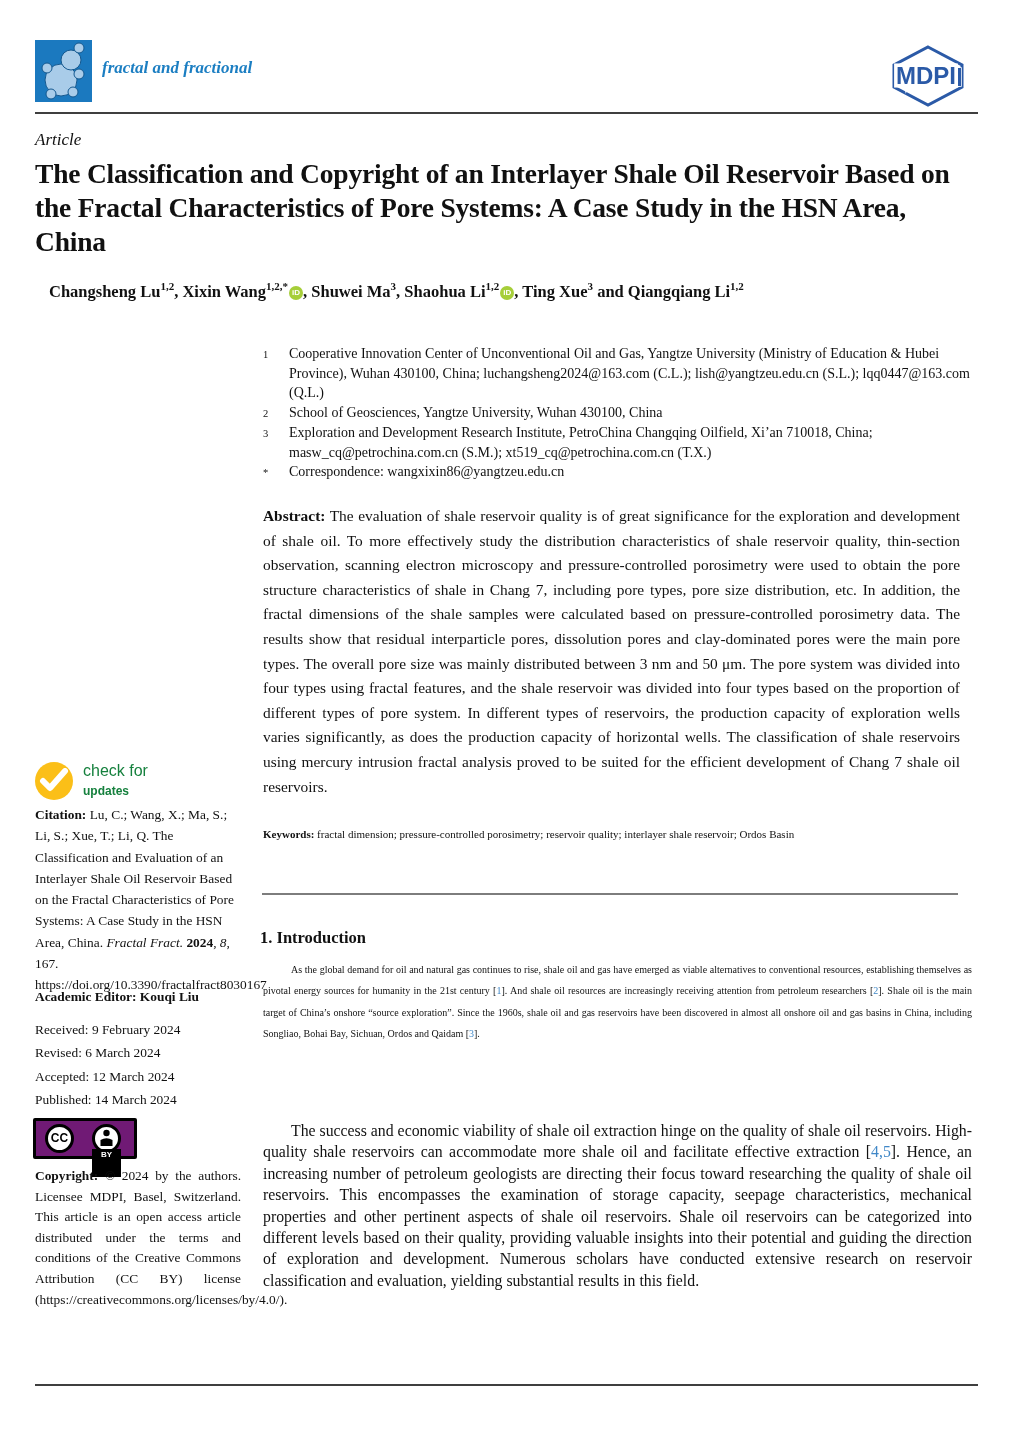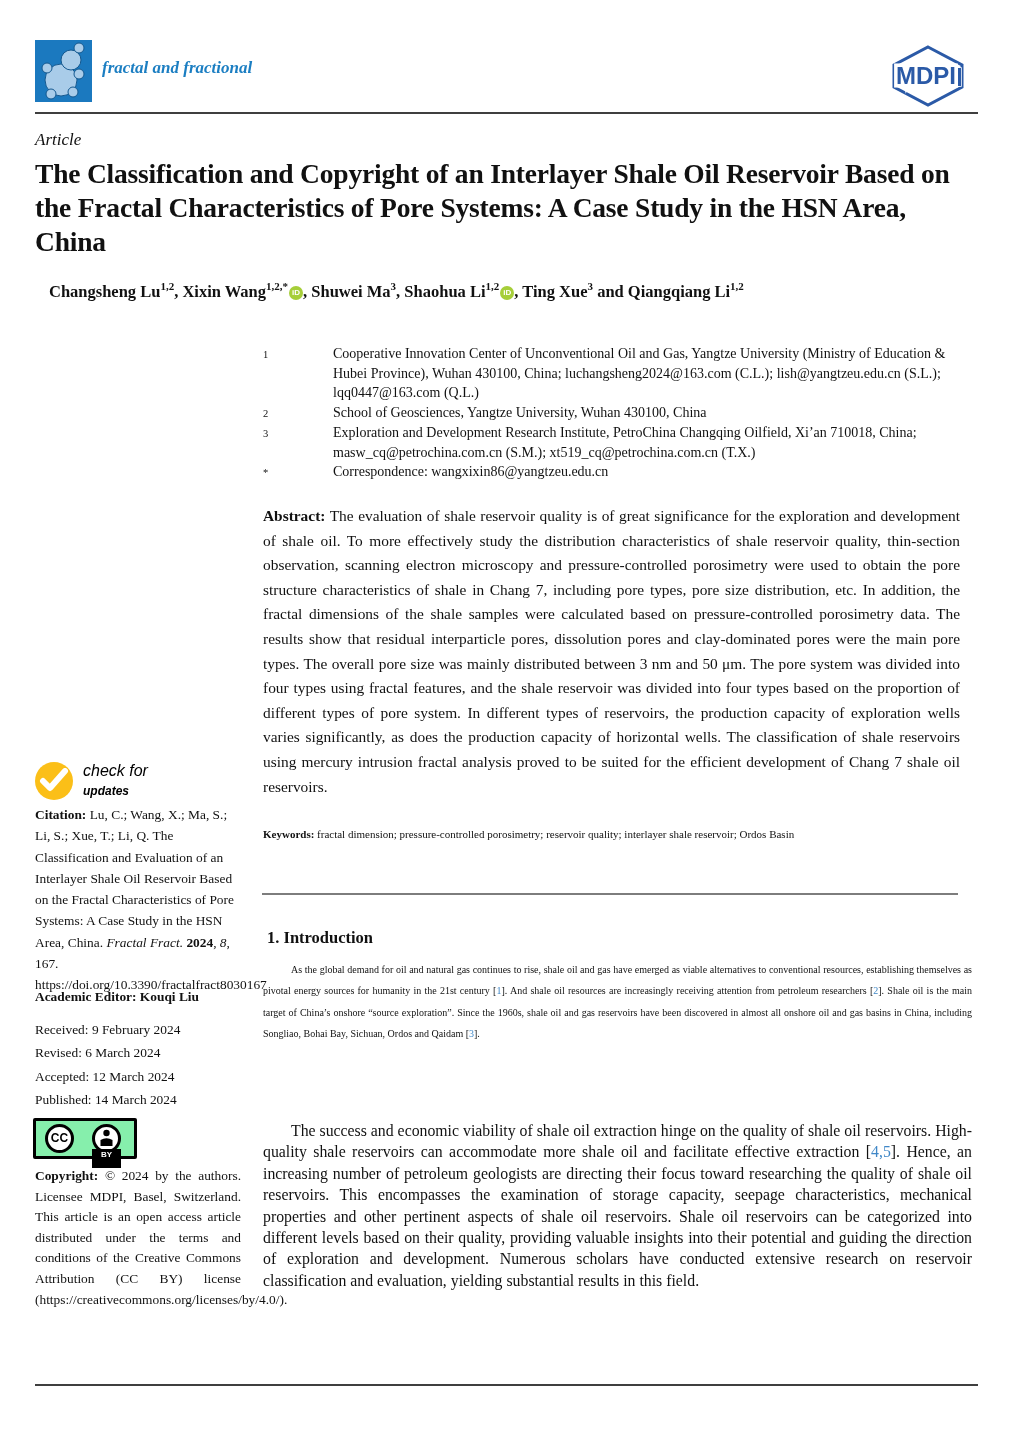--- a/index.html
+++ b/index.html
@@ -30,70 +30,70 @@
   .orcid-icon {
     display:inline-block; width:14px; height:14px; border-radius:50%;
     background:#a6ce39; color:#fff; text-align:center;
     font:bold 8px/14px "Liberation Sans",sans-serif; vertical-align:2px; margin-left:1px;
   }
 
   
   .affiliations { left:263px; top:344px; width:710px; font-size:14px; }
   .aff-row { display:flex; line-height:19.5px; }
   .aff-marker { width:26px; flex:none; font-size:10.5px; padding-top:1px; }
-  .aff-text { flex:1;margin-left:44px; }
+  .aff-text { flex:1; }
 
   .abstract-block {
     left:263px; top:504px; width:697px;
     font-size:15.4px; line-height:24.6px; text-align:justify;
   }
   .keywords-block {
     left:263px; top:822px; width:697px;
     font-size:11px; line-height:24px; text-align:justify;
   }
   .bold { font-weight:bold; }
   .mid-rule { left:262px; top:893px; width:696px; height:2px; background:#7d7d7d; }
 
-  .intro-heading { left:267px; top:928px; font-size:16.5px; font-weight:bold;text-align:center; }
+  .intro-heading { left:260px; top:928px; font-size:16.5px; font-weight:bold;text-align:center; }
   .intro-p1 { left:263px; top:959px; width:709px; font-size:10px; line-height:21.4px; text-align:justify; text-indent:28px; }
   .intro-p2 { left:263px; top:1120px; width:709px; font-size:15.8px; line-height:21.4px; text-align:justify; text-indent:28px; }
   .ref { color:#3f87c7; }
 
   
   .check-badge { left:35px; top:760px; width:190px; height:42px; cursor:pointer; }
   .check-circle {
     position:absolute; left:0; top:2px; width:38px; height:38px; border-radius:50%;
     background:#fbbf18;
   }
   .check-circle svg { position:absolute; left:4px; top:6px; }
   .check-text {
     position:absolute; left:48px; top:1px;
-    font-family:"Liberation Sans",sans-serif; font-size:16px; line-height:20px; color:#000000;font-style:italic;
+    font-family:"Liberation Sans",sans-serif; font-size:16px; line-height:20px; color:#15803d;
   }
   .check-text .l2 { font-weight:bold; font-size:12px; }
 
   .sidebar-text { font-size:13.4px; color:#111; }
   .citation-block { left:35px; top:804px; width:206px; line-height:21.3px; }
   .acad-editor { left:35px; top:986px; width:206px; line-height:21px;font-weight:bold; }
   .dates-block { left:35px; top:1018px; width:206px; line-height:23.3px; }
   .italic { font-style:italic; }
 
   .cc-badge {
-    left:33px; top:1118px; width:104px; height:41px; background:#86efac;
+    left:33px; top:1118px; width:104px; height:41px; background:#701a75;
     border:3px solid #000; border-radius:2px; cursor:pointer;
   }
   .cc-circle {
     position:absolute; top:3px; width:29px; height:29px; border-radius:50%;
     background:#fff; border:3px solid #000; text-align:center;
     font:bold 12px/23px "Liberation Sans",sans-serif; color:#000;
   }
   .cc-circle.c1 { left:9px; }
   .cc-circle.c2 { left:56px; }
   .cc-by-tag {
-    position:absolute; left:56px; top:28px; width:29px; height:19px; background:#000;
+    position:absolute; left:56px; top:28px; width:29px; height:28px; background:#000;
     color:#fff; font:bold 8px/11px "Liberation Sans",sans-serif; text-align:center;
   }
   .copyright-block { left:35px; top:1166px; width:206px; line-height:20.6px; text-align:justify; }
 
   
   .footer-rule { left:35px; top:1384px; width:943px; height:2px; background:#3f3f3f; }
   .footer-row { left:35px; top:1396px; width:943px; font-size:13.5px; display:flex; justify-content:space-between; }
 </style>
 </head>
 <body>

